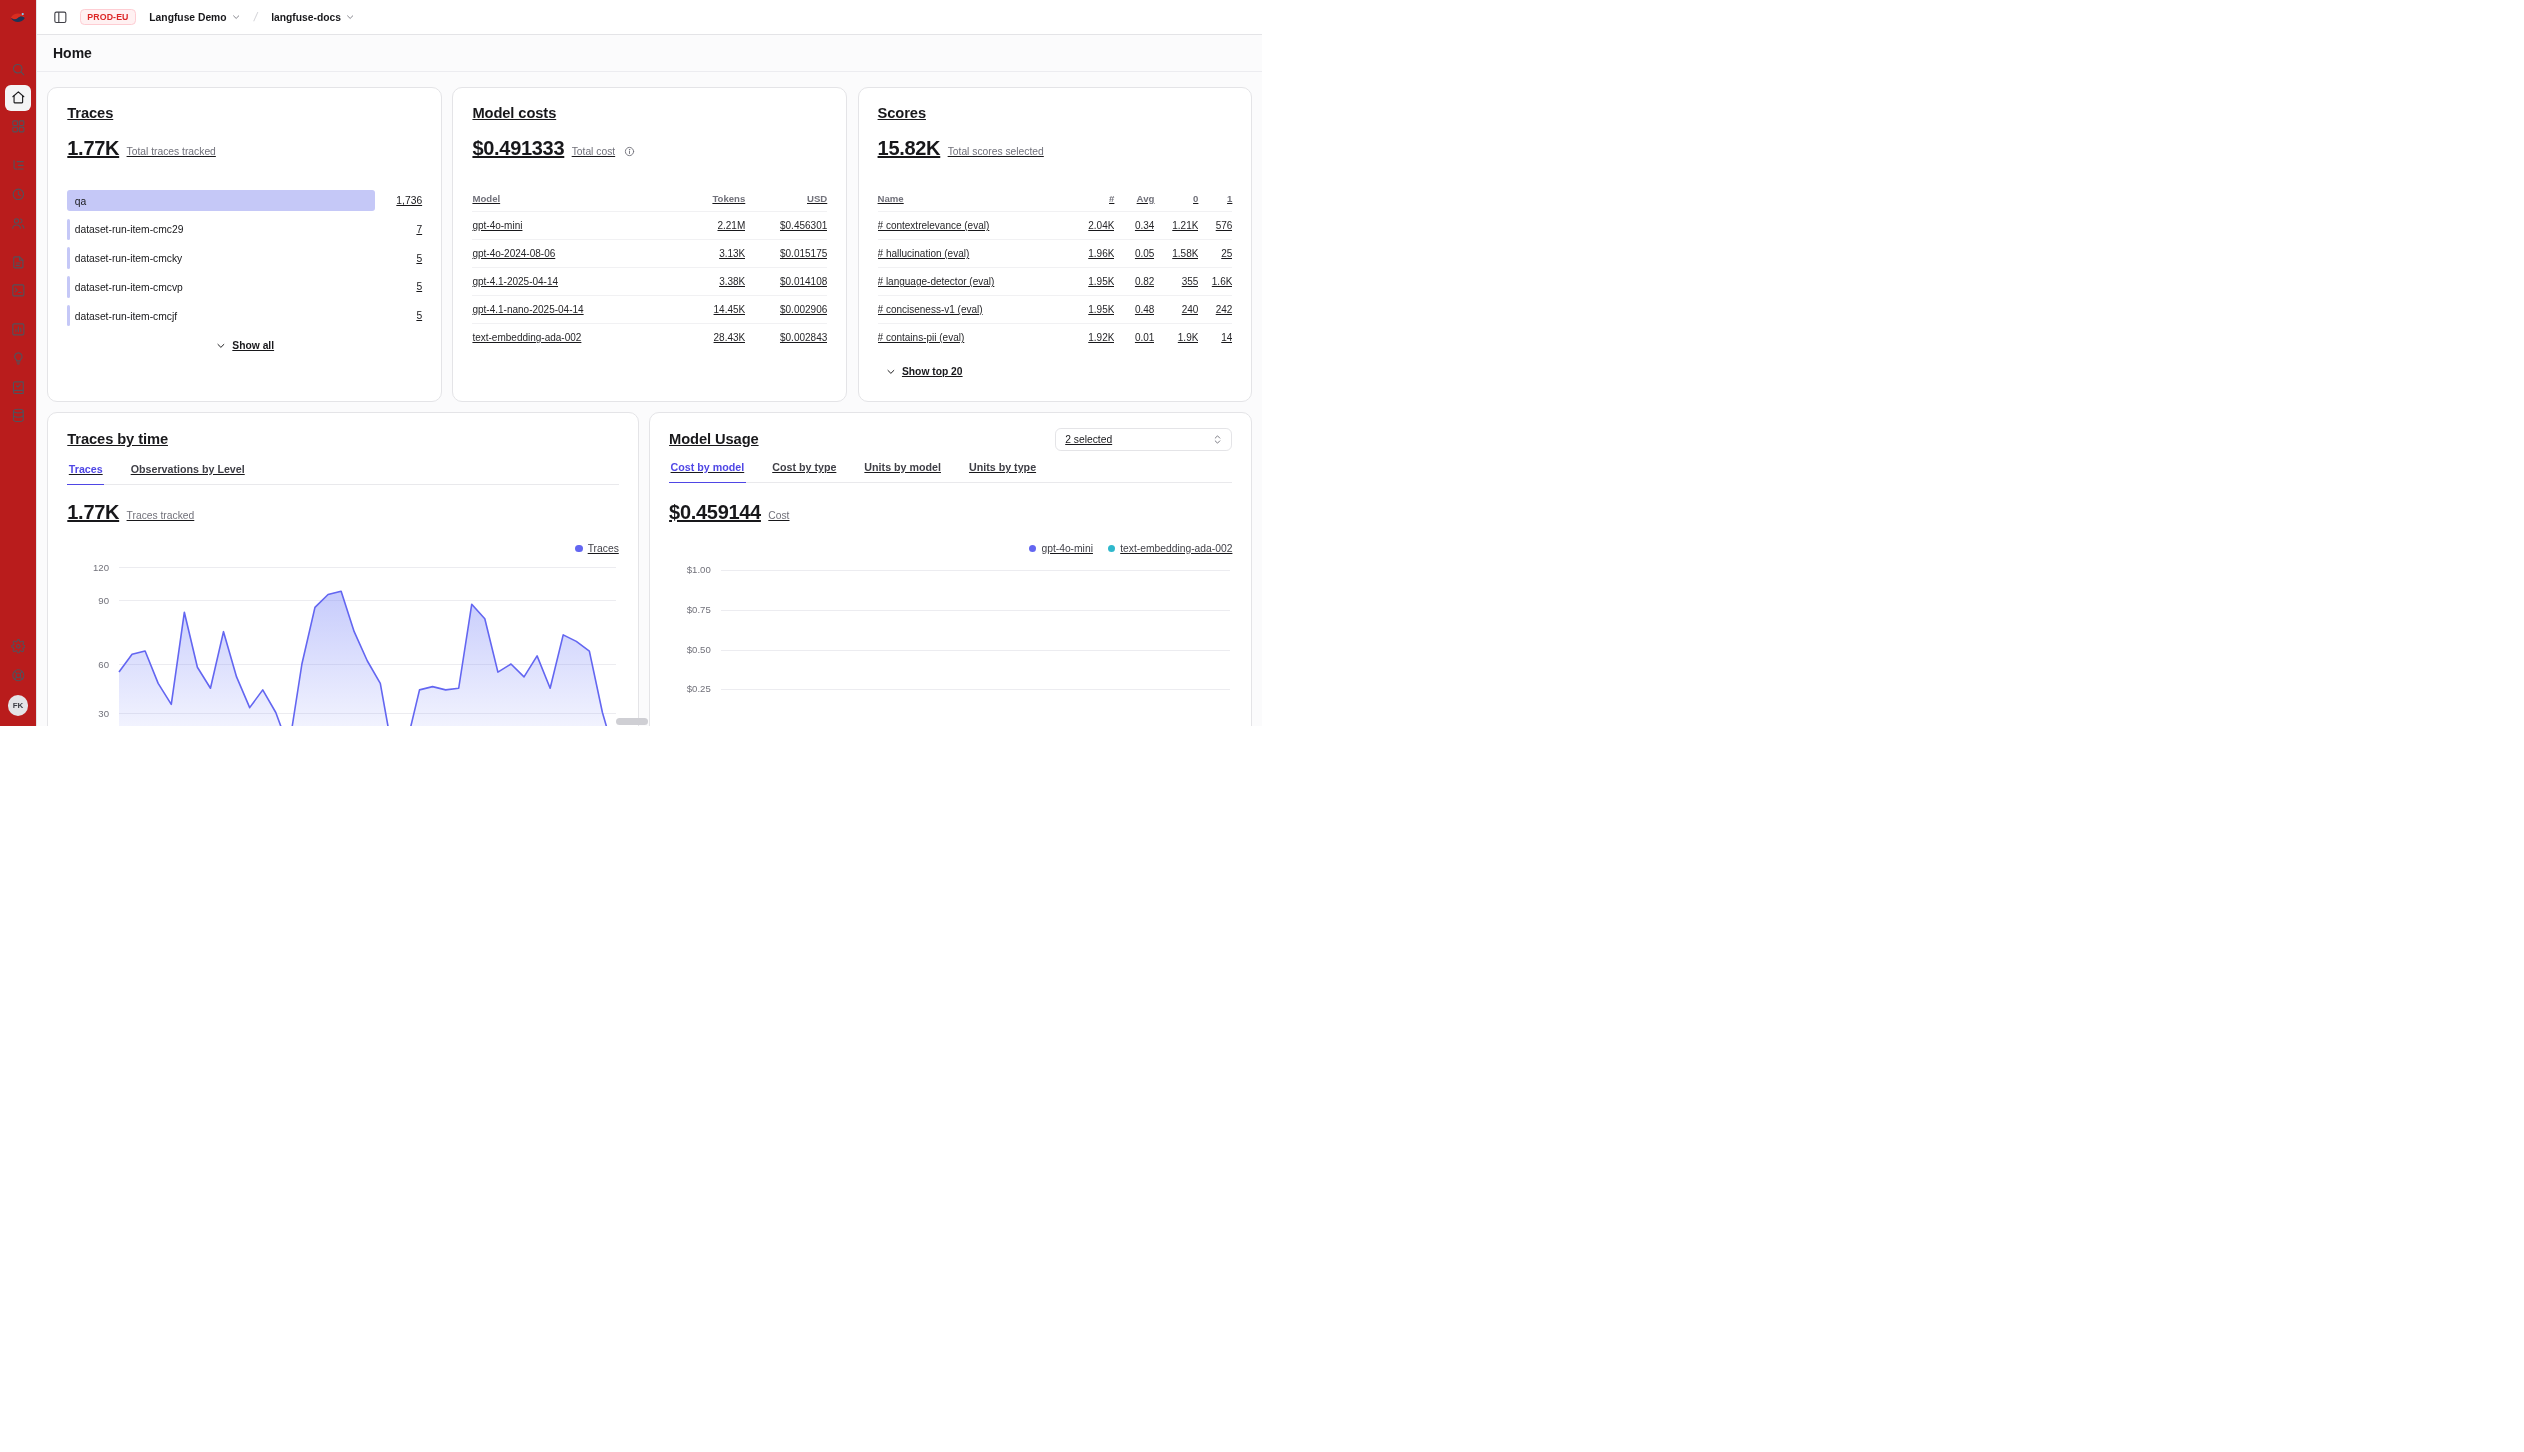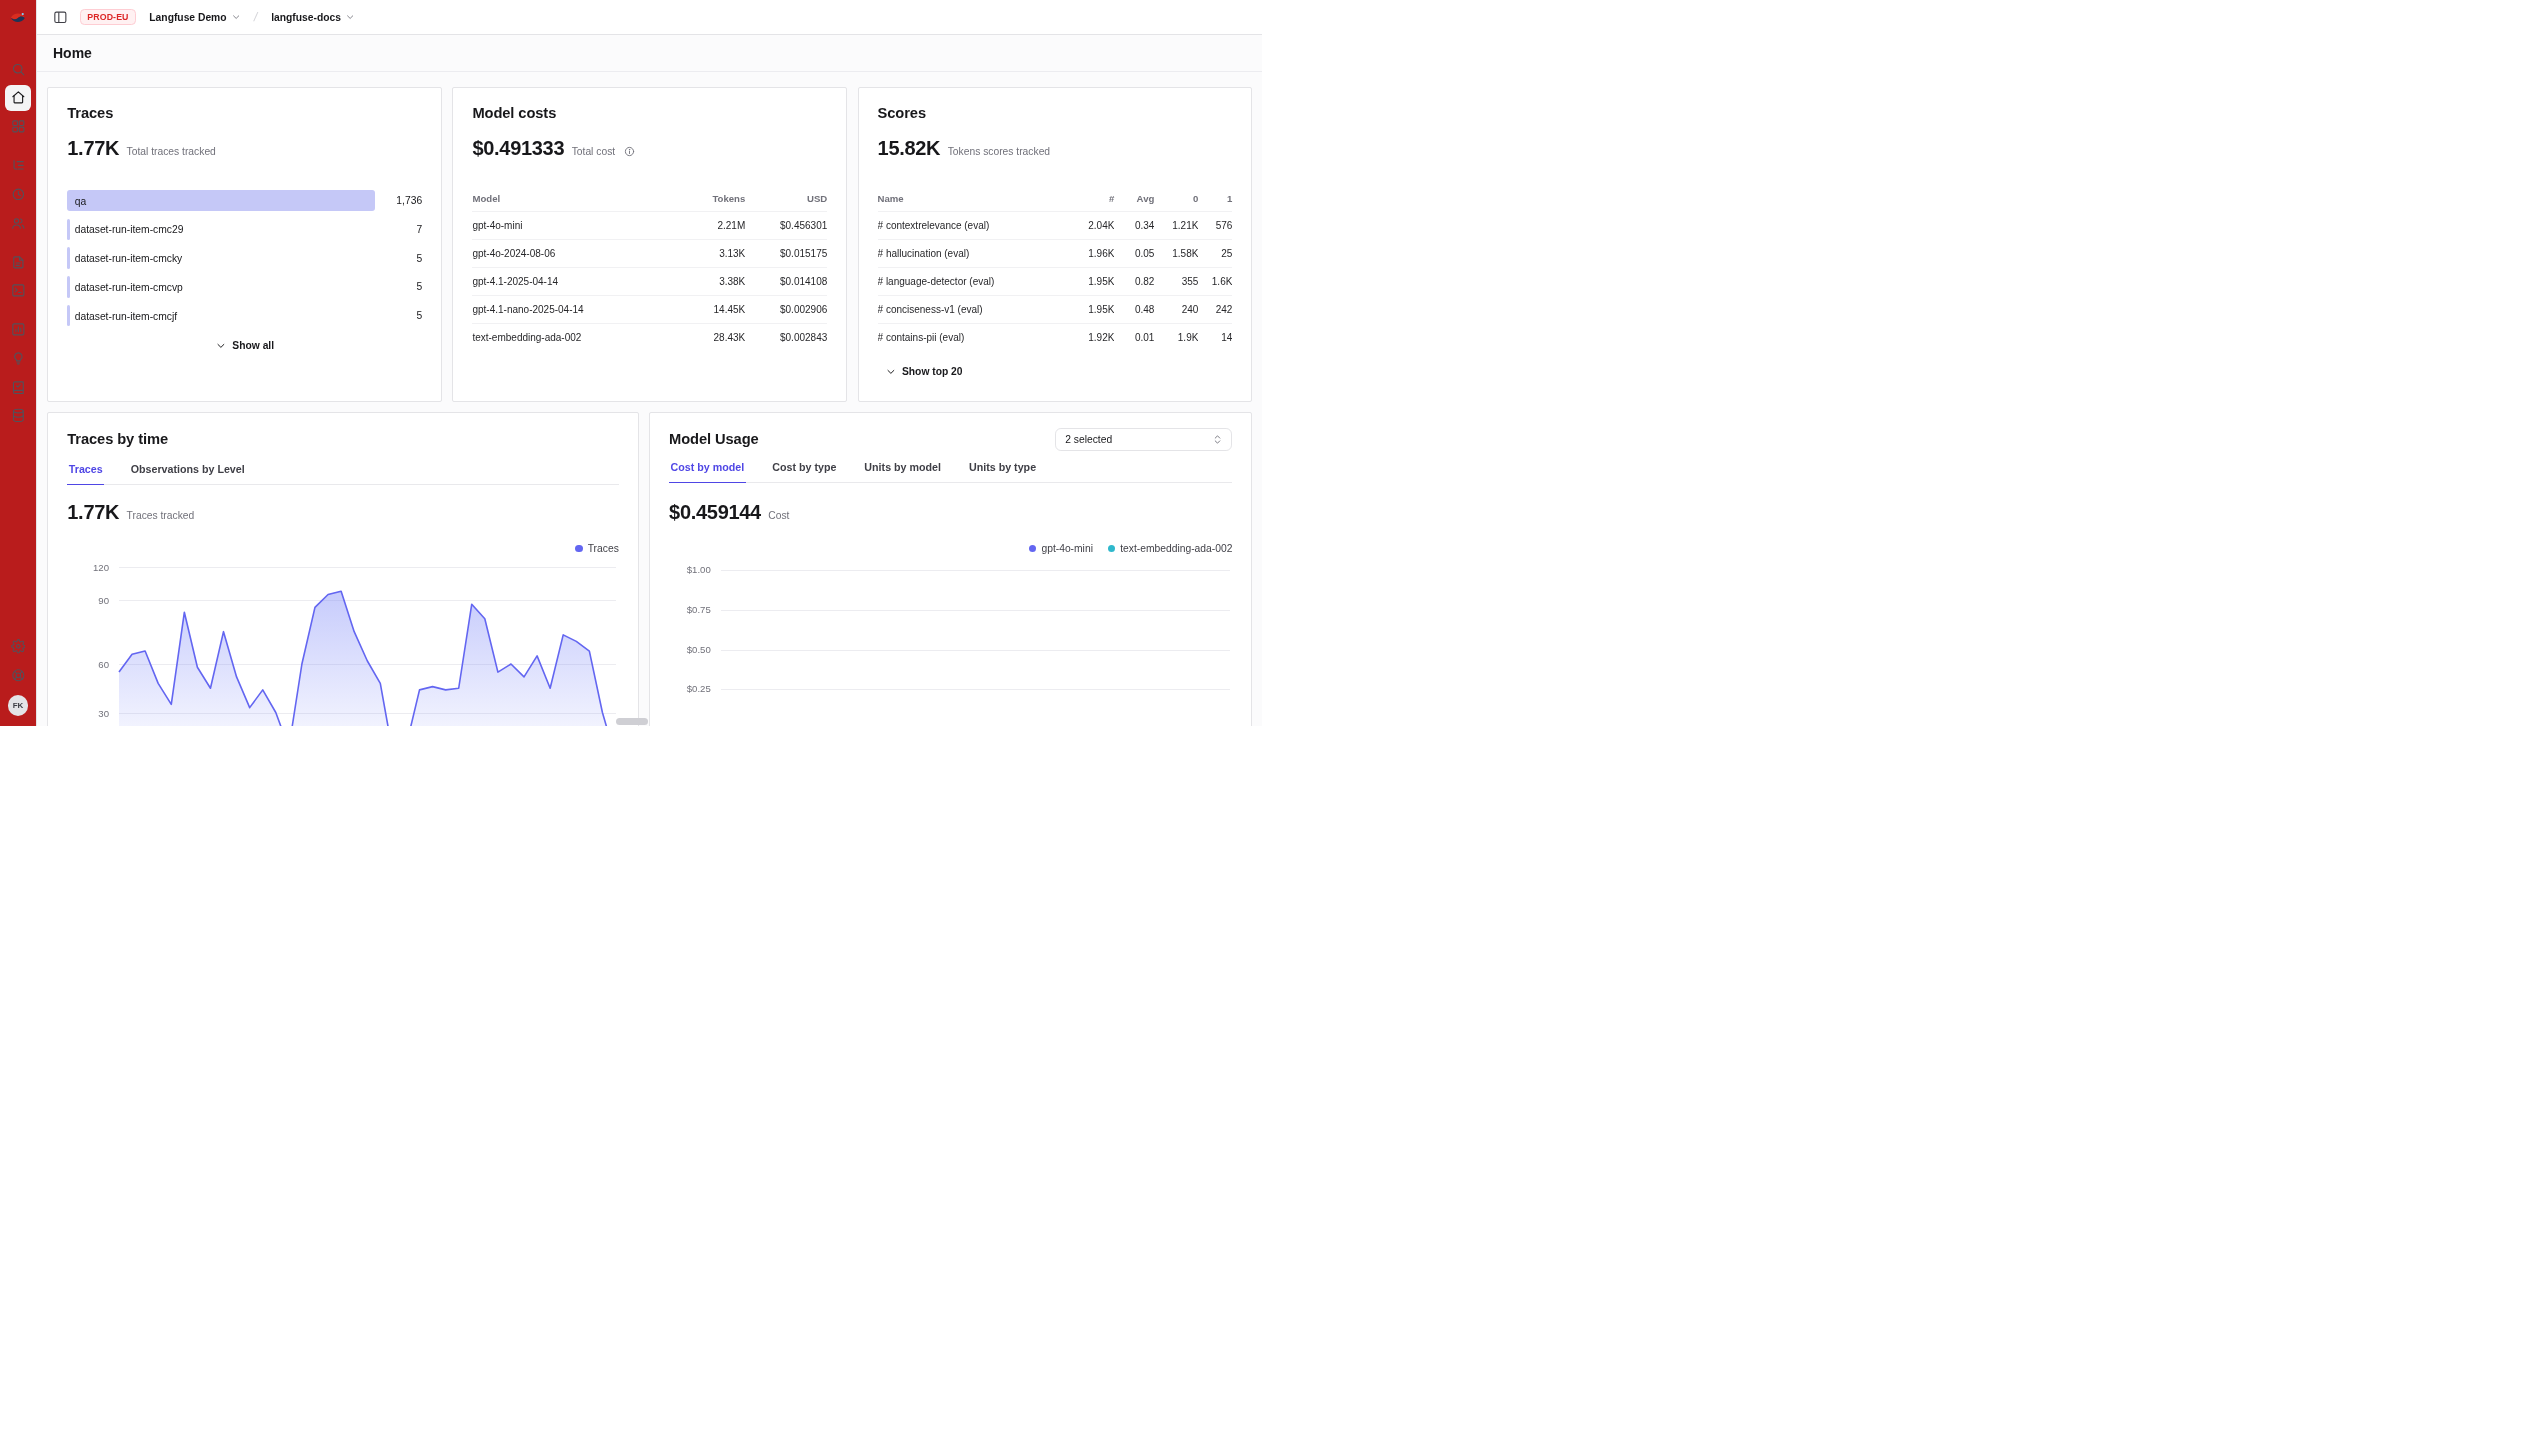--- a/index.html
+++ b/index.html
@@ -32,21 +32,21 @@
     padding:2.9px 4.4px; border-radius:4.4px; }
   .crumb .chev { color:#71717a; }
   .crumb-slash { color:#d4d4d8; font-size:12.5px; font-weight:300; transform:skewX(-10deg); }
 
   .page-header { height:37px; display:flex; align-items:center; padding:0 16px; border-bottom:0.7px solid #ececf0; flex-shrink:0; }
   .page-title { font-size:14px; font-weight:700; }
 
   .content { flex:1; padding:14.7px 9.6px 0 10.3px; overflow:hidden; }
   .row1 { display:grid; grid-template-columns:1fr 1fr 1fr; gap:10.3px; }
   .row2 { display:grid; grid-template-columns:1fr 1.02fr; gap:10.3px; margin-top:10.3px; }
-  .card { background:#fff; border:0.7px solid #e4e4e7; border-radius:2px; padding:17.7px 19px; }
+  .card { background:#fff; border:0.7px solid #e4e4e7; border-radius:10px; padding:17.7px 19px;text-decoration:underline; }
   .row1 .card { height:315px; }
   .row2 .card { height:442px; }
   .card-title { font-size:14.7px; font-weight:700; letter-spacing:-0.1px; }
   .metric-row { display:flex; align-items:baseline; gap:7.4px; margin-top:16px; }
   .metric { font-size:20px; font-weight:700; letter-spacing:-0.3px; }
   .metric-label { font-size:10.3px; color:#71717a; }
   .info-ic { color:#71717a; position:relative; top:1.5px; margin-left:1.5px; cursor:pointer; }
 
   
   .bar-list { margin-top:29.5px; }
@@ -370,21 +370,21 @@
             <div class="td">text-embedding-ada-002</div>
             <div class="td num">28.43K</div>
             <div class="td num">$0.002843</div>
           </div>
         </section>
 
         <section class="card">
           <h2 class="card-title">Scores</h2>
           <div class="metric-row">
             <span class="metric">15.82K</span>
-            <span class="metric-label">Tokens scores tracked</span>
+            <span class="metric-label">Total scores selected</span>
           </div>
           <div class="tbl scores">
             <div class="th">Name</div>
             <div class="th num">#</div>
             <div class="th num">Avg</div>
             <div class="th num">0</div>
             <div class="th num">1</div>
 
             <div class="td"># contextrelevance (eval)</div>
             <div class="td num">2.04K</div>

